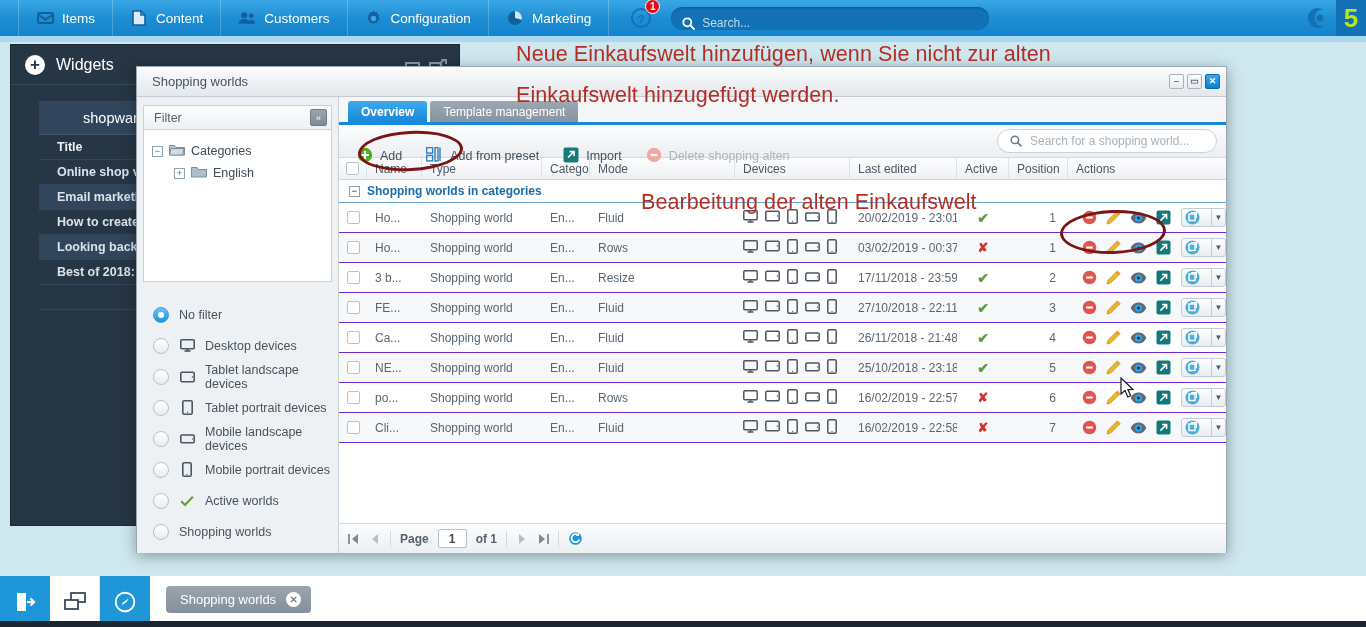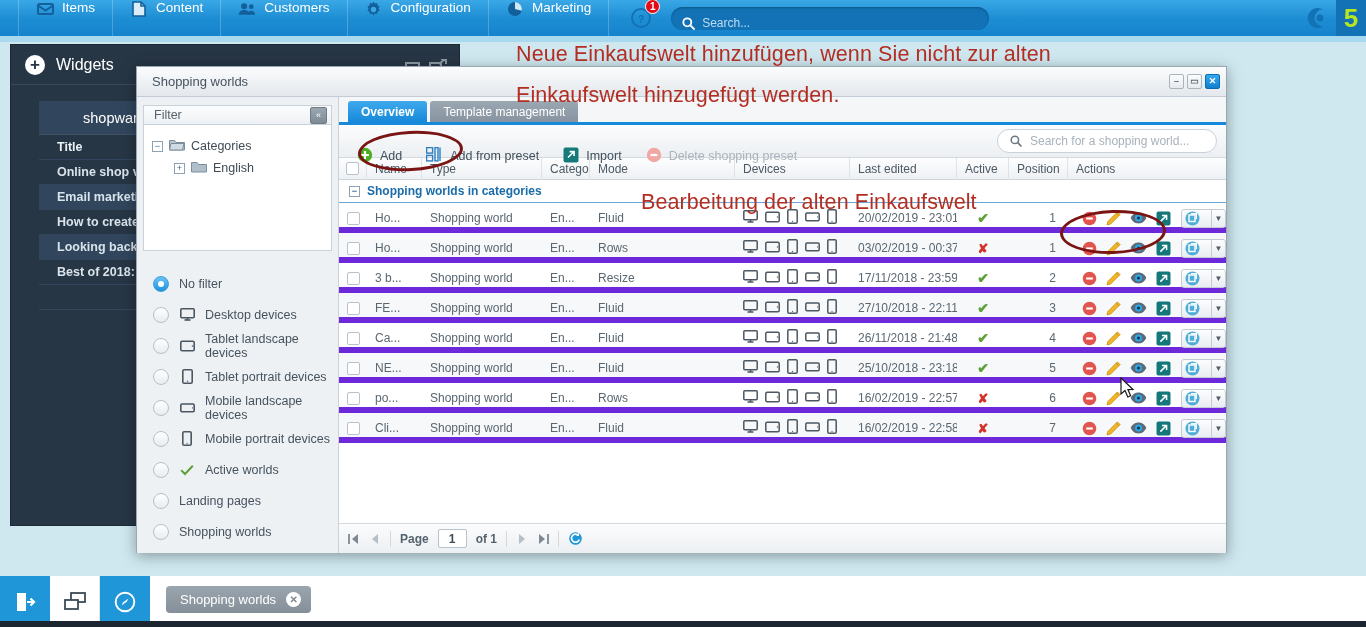--- a/index.html
+++ b/index.html
@@ -12,21 +12,21 @@
   #root { position: relative; width: 1366px; height: 627px; }
 
   
   .topnav {
     position: absolute; left: 0; top: 0; width: 1366px; height: 36px;
     background: linear-gradient(#3aa8e6 0%, #1e8ed4 50%, #1583cc 100%);
     display: flex; align-items: center;
   }
   .topnav-items { display: flex; align-items: center; height: 36px; }
   .nav-item {
-    display: flex; gap: 8px;
+    display: flex; align-items: center; gap: 8px;
     height: 36px; padding: 0 17px;
     color: #ffffff; font-size: 13.5px;
     border-right: 1px solid rgba(255,255,255,.22);
     cursor: pointer; white-space: nowrap;
   }
   .nav-item:first-child { border-left: 1px solid rgba(255,255,255,.22); margin-left: 18px;}
   .nav-item .ico { display:inline-flex; width:18px; height:18px; align-items:center; justify-content:center; }
   .nav-item svg { display: block; }
 
   .help-wrap { position: relative; display:flex; align-items:center; margin-left: 22px; }
@@ -203,22 +203,22 @@
     border-bottom: 1px solid #ccd4da;
     font-size: 12px; color: #4c5965;
   }
   .th { height: 22px; display:flex; align-items:center; padding-left: 8px;
         border-right: 1px solid #dde3e8; overflow:hidden; white-space: nowrap; cursor: pointer;}
   .group-row {
     height: 23px; display: flex; align-items: center; gap: 7px;
     padding-left: 10px; font-size: 12px; font-weight: bold; color: #1b6ca8;
     background: #fff; border-bottom: 1px solid #6aa7d8;
   }
-  .trow { height: 30px; display: flex; align-items: flex-start; font-size: 12px; color: #5a6670;
-          border-bottom: 6px solid #6d28d9; }
+  .trow { height: 30px; display: flex; align-items: center; font-size: 12px; color: #5a6670;
+          border-bottom: 1px solid #6d28d9; }
   .trow.alt { background: #f6f8f9; }
   .td { height: 30px; display: flex; align-items: center; padding-left: 8px; overflow:hidden; white-space:nowrap;}
   .cbx { width: 13px; height: 13px; border: 1px solid #b7c2ca; background: #fff; border-radius: 2px; cursor: pointer; }
   .devices { display: flex; align-items: center; gap: 7px; }
   .chk { color: #5da03a; font-size: 14px; font-weight: bold; }
   .xmk { color: #d0342c; font-size: 13px; font-weight: bold; }
 
   .act-icons { display: flex; align-items: center; gap: 9px; }
   .ic { cursor: pointer; display:flex; align-items:center; }
   .dup-split {
@@ -499,24 +499,20 @@
             <span class="radio"></span>
             <span class="opt-ico">
               <svg width="14" height="12" viewBox="0 0 14 12">
                   <path d="M1.2 6.2 L5 10 L12.8 1.8" fill="none" stroke="#5da03a" stroke-width="2"></path>
                 </svg>
             </span>
             <span>Active worlds</span>
           </div>
           <div class="filter-opt">
             <span class="radio"></span>
-            <span>Landing pages</span>
-          </div>
-          <div class="filter-opt">
-            <span class="radio"></span>
             <span>Shopping worlds</span>
           </div>
         </div>
       </div>
 
       <div class="content">
         <div class="tabs">
           <div class="tab active">Overview</div>
           <div class="tab">Template management</div>
         </div>
@@ -552,21 +548,21 @@
             </span>
             <span>Import</span>
           </div>
           <div class="tbtn disabled">
             <span>
               <svg width="16" height="16" viewBox="0 0 16 16">
                   <circle cx="8" cy="8" r="7.2" fill="#f1a7a3"></circle>
                   <path d="M4.5 8h7" stroke="#fff" stroke-width="2.2"></path>
                 </svg>
             </span>
-            <span>Delete shopping preset</span>
+            <span>Delete shopping alten</span>
           </div>
 
           <div class="search-box">
             <svg width="12" height="12" viewBox="0 0 12 12">
                 <circle cx="4.9" cy="4.9" r="3.7" fill="none" stroke="#6c7883" stroke-width="1.5"></circle>
                 <path d="M7.7 7.7 L11 11" stroke="#6c7883" stroke-width="1.7" stroke-linecap="round"></path>
               </svg>
             <span>Search for a shopping world...</span>
           </div>
         </div>

